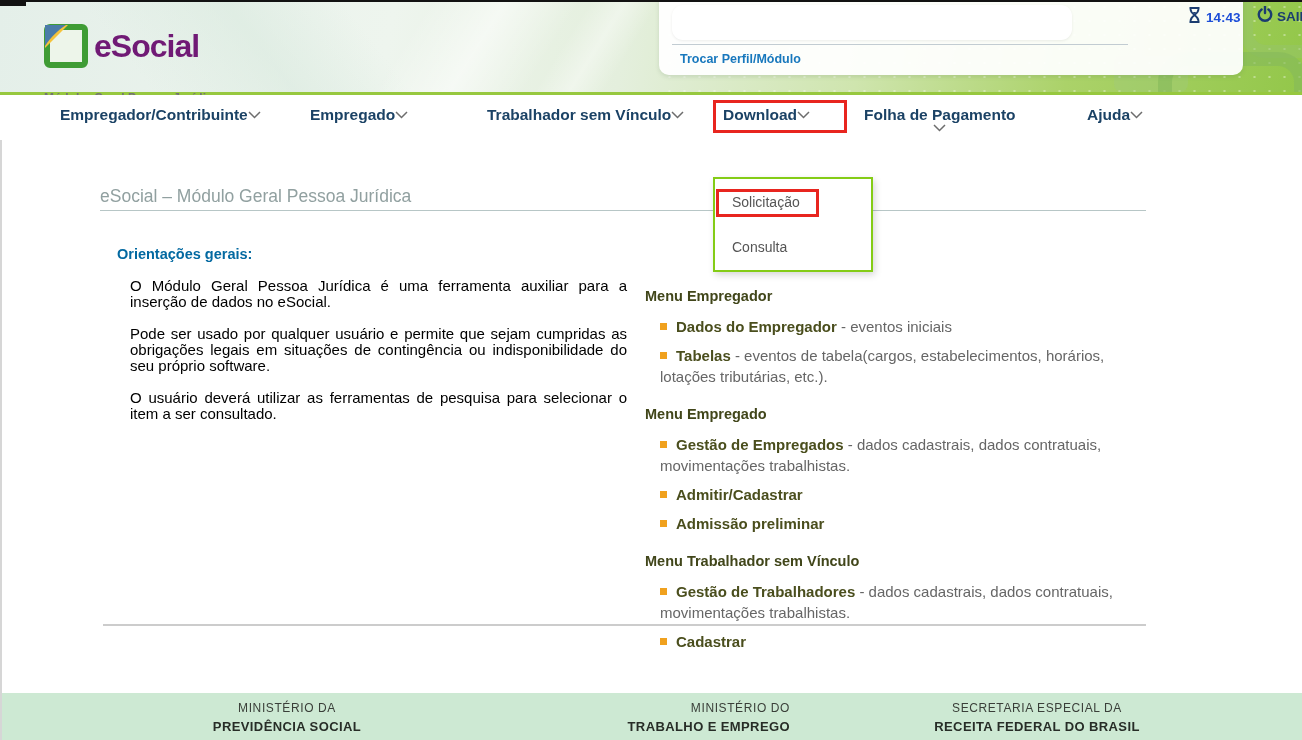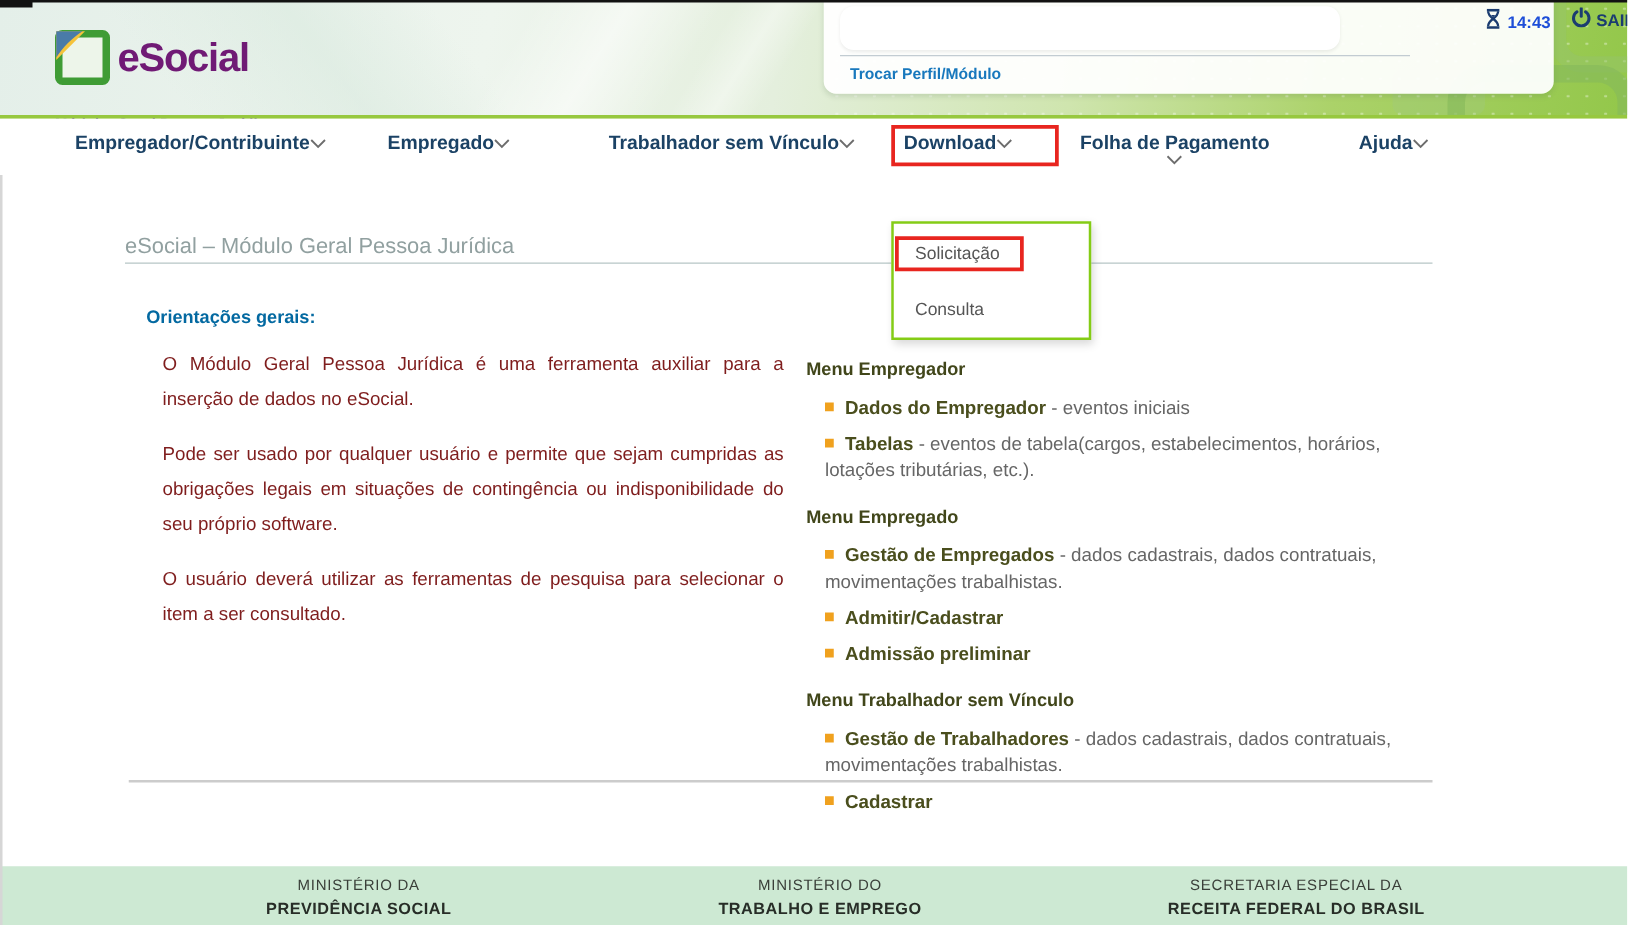--- a/index.html
+++ b/index.html
@@ -62,36 +62,36 @@
   .dd-item { position:absolute; left:17px; font-size:14px; color:#555; cursor:pointer; white-space:nowrap; }
   .dd-0 { top:15px; } .dd-1 { top:60px; }
   .sol-redbox { position:absolute; left:1px; top:10px; width:103px; height:28px; border:3px solid #e8251f; pointer-events:none; }
 
   
   .page-title { position:absolute; left:100px; top:186px; font-size:17.5px; color:#91a0a0; z-index:2; }
   .title-rule { position:absolute; left:100px; top:210px; width:1046px; height:1px; background:#b7c6c6; z-index:1; }
 
   .left-col { position:absolute; left:117px; top:246px; width:510px; z-index:2; }
   .orient-heading { font-size:14.5px; font-weight:bold; color:#0369a1; }
-  .orient-p { margin:16px 0 0 13px; width:497px; font-size:15px; line-height:28px; color:#7f1d1d; text-align:justify; }
+  .orient-p { margin:16px 0 0 13px; width:497px; font-size:15px; line-height:16px; color:#000000; text-align:justify; }
 
   .right-col { position:absolute; left:645px; top:276px; width:505px; z-index:2; }
   .menu-heading { font-size:14.5px; font-weight:bold; color:#41461a; margin-top:19px; }
   .right-col .menu-heading:first-child { margin-top:12px; }
   .menu-list { margin:12px 0 0 15px; list-style:none; }
   .menu-item { font-size:15px; line-height:21px; color:#666; margin-bottom:8px; }
   .bullet { display:inline-block; width:7px; height:7px; background:#f0a11e; margin-right:9px; position:relative; top:-2px; }
   .mi-label { font-weight:bold; color:#4a4e1d; }
 
   .bottom-rule { position:absolute; left:103px; top:624px; width:1043px; height:2px; background:#cccccc; z-index:2; }
 
   
   .footer { position:absolute; left:0; top:693px; width:1302px; height:47px; background:#cde9d3; z-index:3; }
   .foot-col { position:absolute; top:8px; text-align:center; }
-  .fc-0 { left:137px; width:300px; } .fc-1 { left:506px; width:300px; } .fc-2 { left:862px; width:350px; }
+  .fc-0 { left:137px; width:300px; } .fc-1 { left:490px; width:300px;text-align:right; } .fc-2 { left:862px; width:350px; }
   .foot-line1 { font-size:12px; color:#3a3f39; letter-spacing:.6px; }
   .foot-line2 { font-size:13px; font-weight:bold; color:#272d27; letter-spacing:.4px; margin-top:4px; }
 </style>
 </head>
 <body>
 
 <div class="screen">
 
   <div class="header">
     <div class="streak3"></div>

